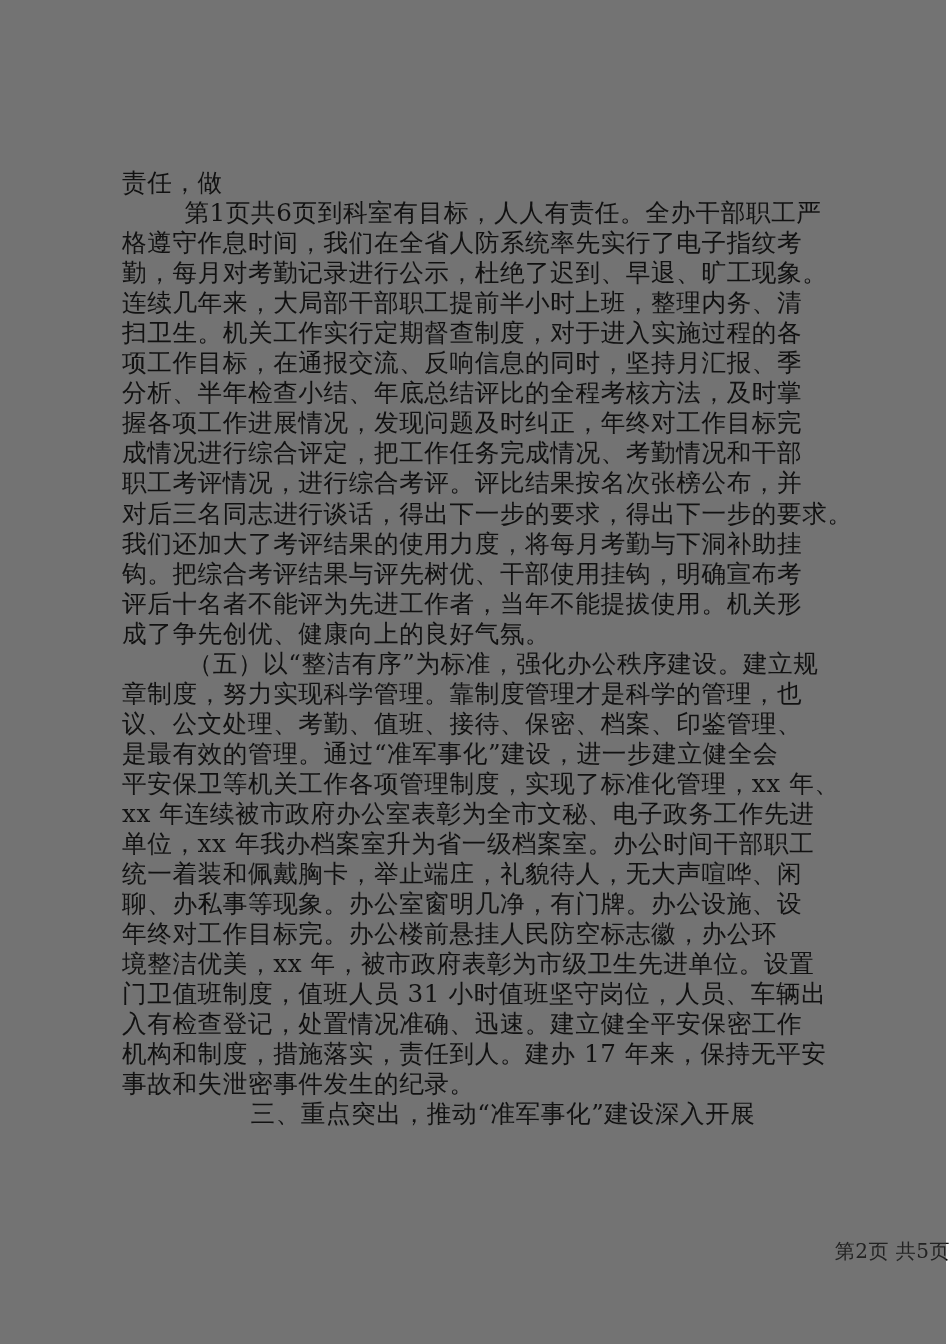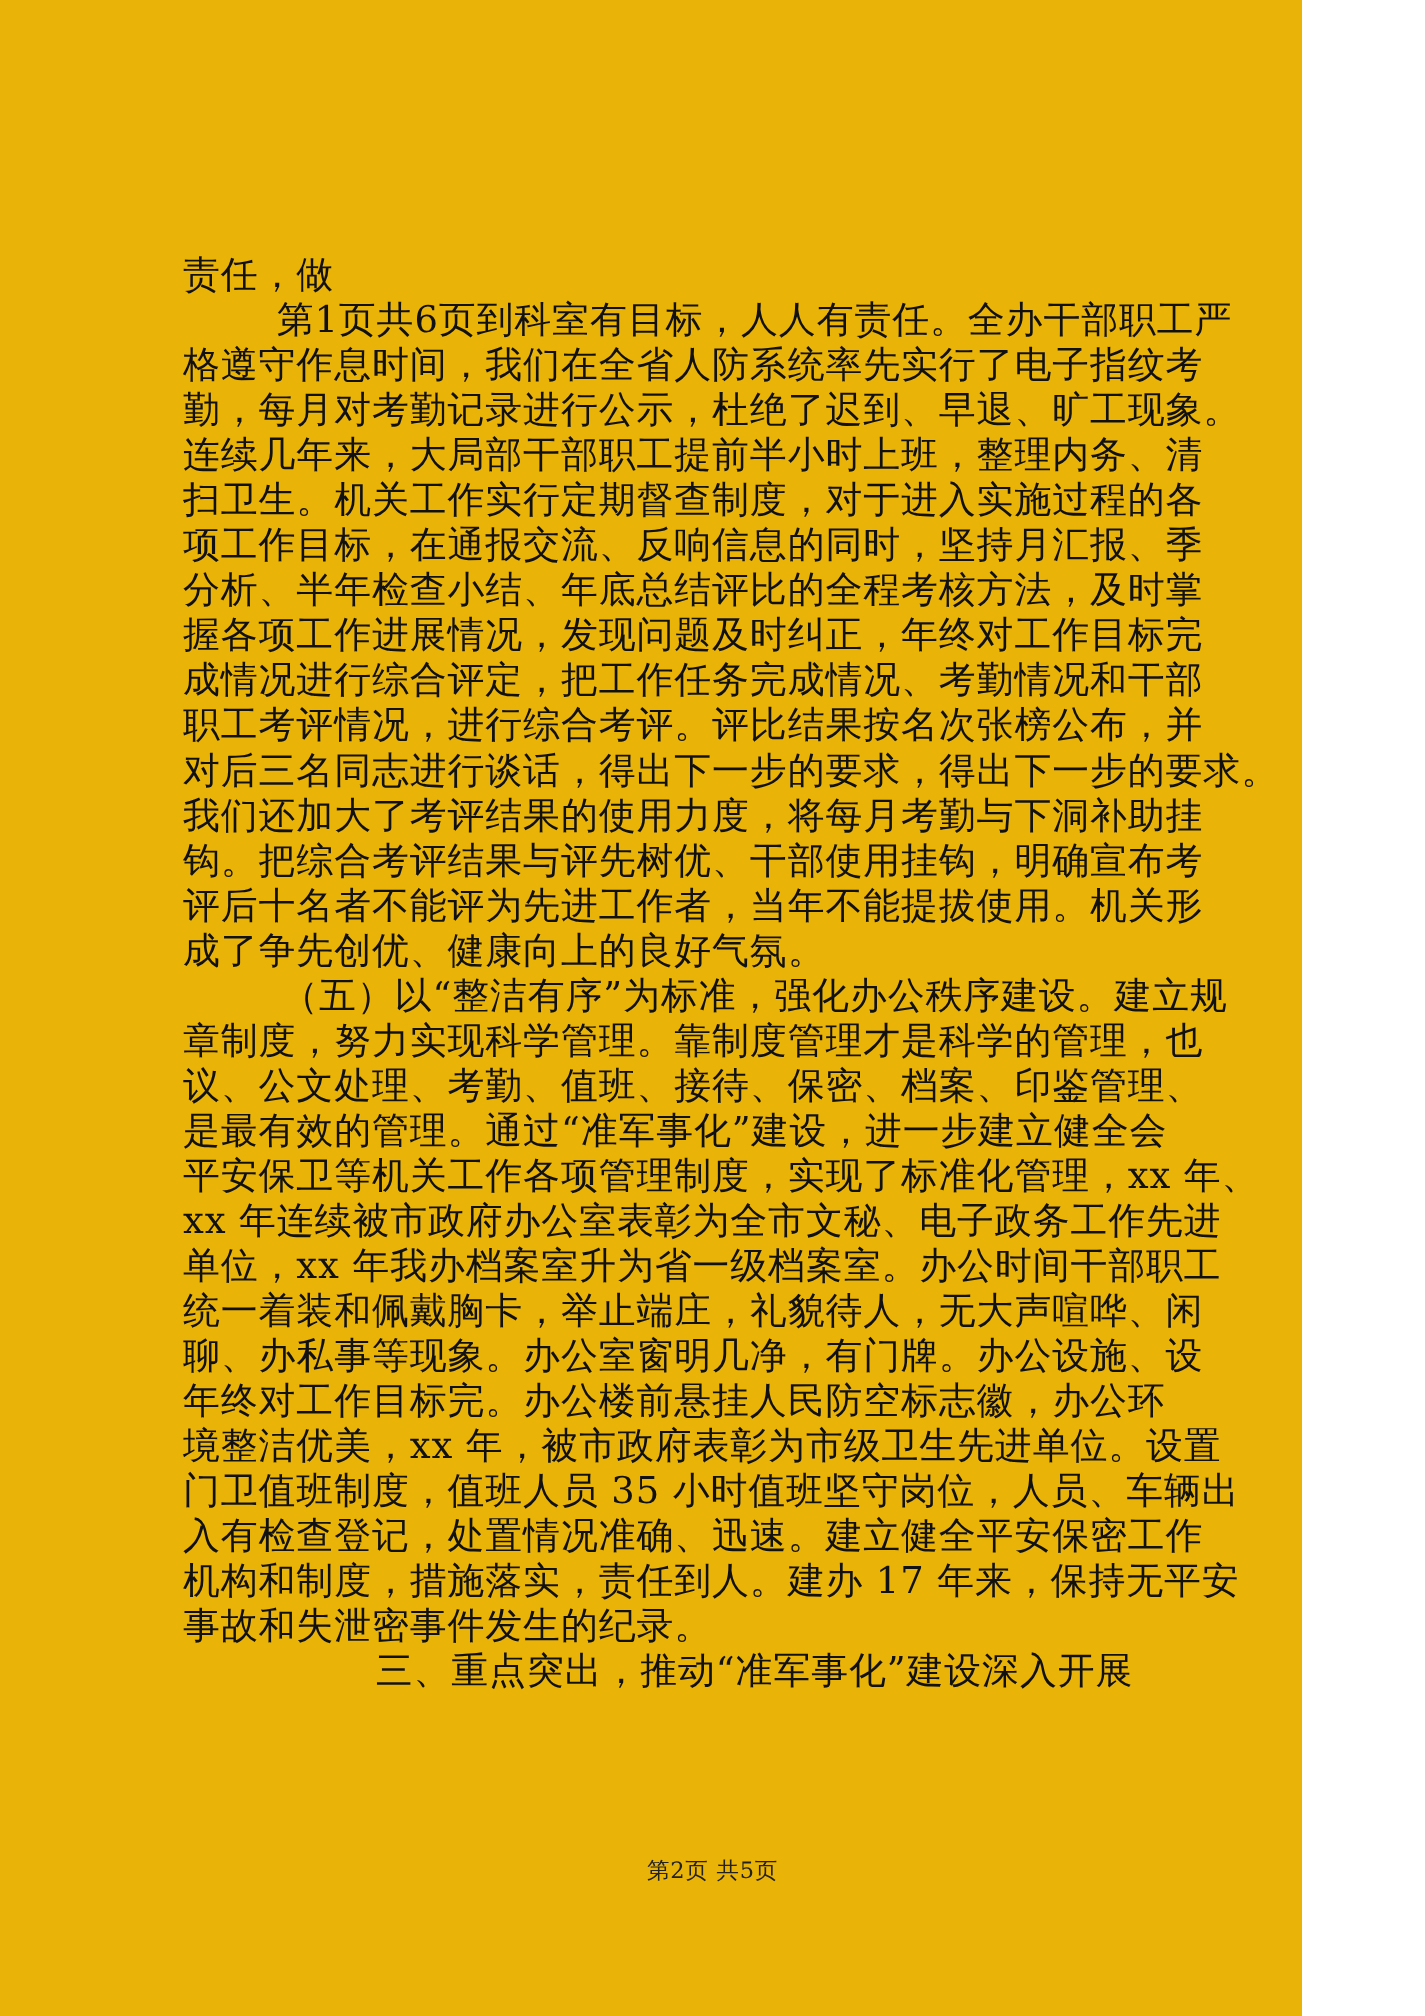--- a/index.html
+++ b/index.html
@@ -12,23 +12,23 @@
     height: 1344px;
     position: relative;
     overflow: hidden;
     font-family: "DejaVu Serif", "Liberation Serif", serif;
     color: #111111;
   }
   .page {
     position: absolute;
     left: 0;
     top: 0;
-    width: 868px;
+    width: 946px;
     height: 1344px;
-    background: #eab308;
+    background: #737373;
   }
   .body-text {
     position: absolute;
     left: 122px;
     top: 168px;
     width: 712px;
   }
   .line {
     height: 30.05px;
     line-height: 30px;
@@ -38,22 +38,22 @@
   }
   .line.indent {
     padding-left: 50px;
     text-align: center;
   }
   .footer {
     position: absolute;
     left: 0;
     width: 950px;
     top: 1238px;
-    text-align: center;
-    font-size: 15px;
+    text-align: right;
+    font-size: 20px;
     color: #222222;
     letter-spacing: 0.5px;
   }
 </style>
 </head>
 <body>
 
 <div class="page">
   <div class="body-text">
     <div class="line">责任，做</div>
@@ -76,21 +76,21 @@
     <div class="line">章制度，努力实现科学管理。靠制度管理才是科学的管理，也</div>
     <div class="line">议、公文处理、考勤、值班、接待、保密、档案、印鉴管理、</div>
     <div class="line">是最有效的管理。通过“准军事化”建设，进一步建立健全会</div>
     <div class="line">平安保卫等机关工作各项管理制度，实现了标准化管理，xx 年、</div>
     <div class="line">xx 年连续被市政府办公室表彰为全市文秘、电子政务工作先进</div>
     <div class="line">单位，xx 年我办档案室升为省一级档案室。办公时间干部职工</div>
     <div class="line">统一着装和佩戴胸卡，举止端庄，礼貌待人，无大声喧哗、闲</div>
     <div class="line">聊、办私事等现象。办公室窗明几净，有门牌。办公设施、设</div>
     <div class="line">年终对工作目标完。办公楼前悬挂人民防空标志徽，办公环</div>
     <div class="line">境整洁优美，xx 年，被市政府表彰为市级卫生先进单位。设置</div>
-    <div class="line">门卫值班制度，值班人员 35 小时值班坚守岗位，人员、车辆出</div>
+    <div class="line">门卫值班制度，值班人员 31 小时值班坚守岗位，人员、车辆出</div>
     <div class="line">入有检查登记，处置情况准确、迅速。建立健全平安保密工作</div>
     <div class="line">机构和制度，措施落实，责任到人。建办 17 年来，保持无平安</div>
     <div class="line">事故和失泄密事件发生的纪录。</div>
     <div class="line indent">三、重点突出，推动“准军事化”建设深入开展</div>
   </div>
 
   <div class="footer">
     <span>第2页 共5页</span>
   </div>
 </div>

